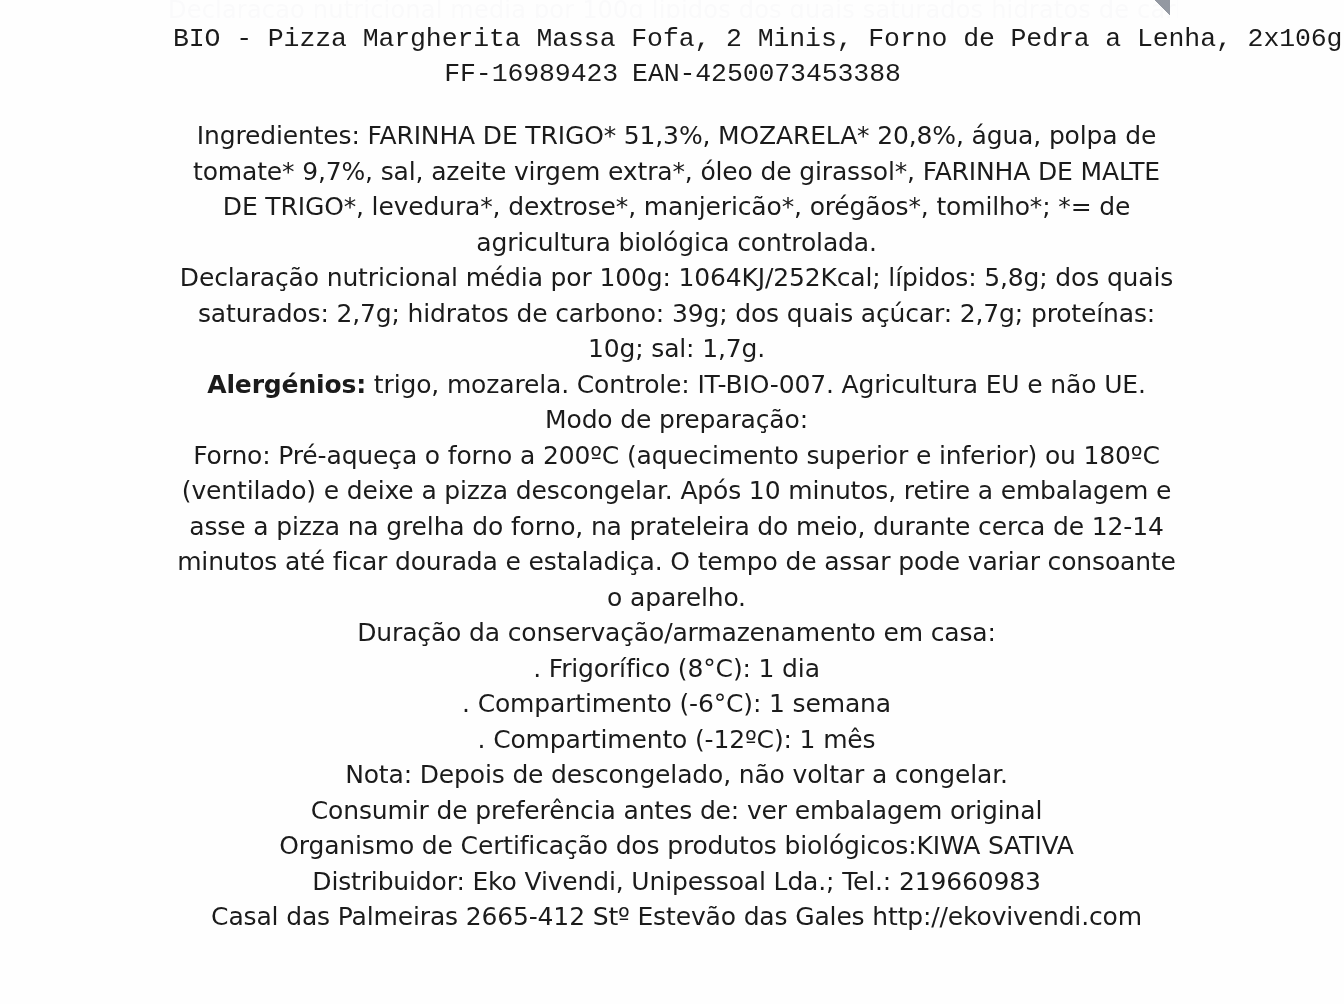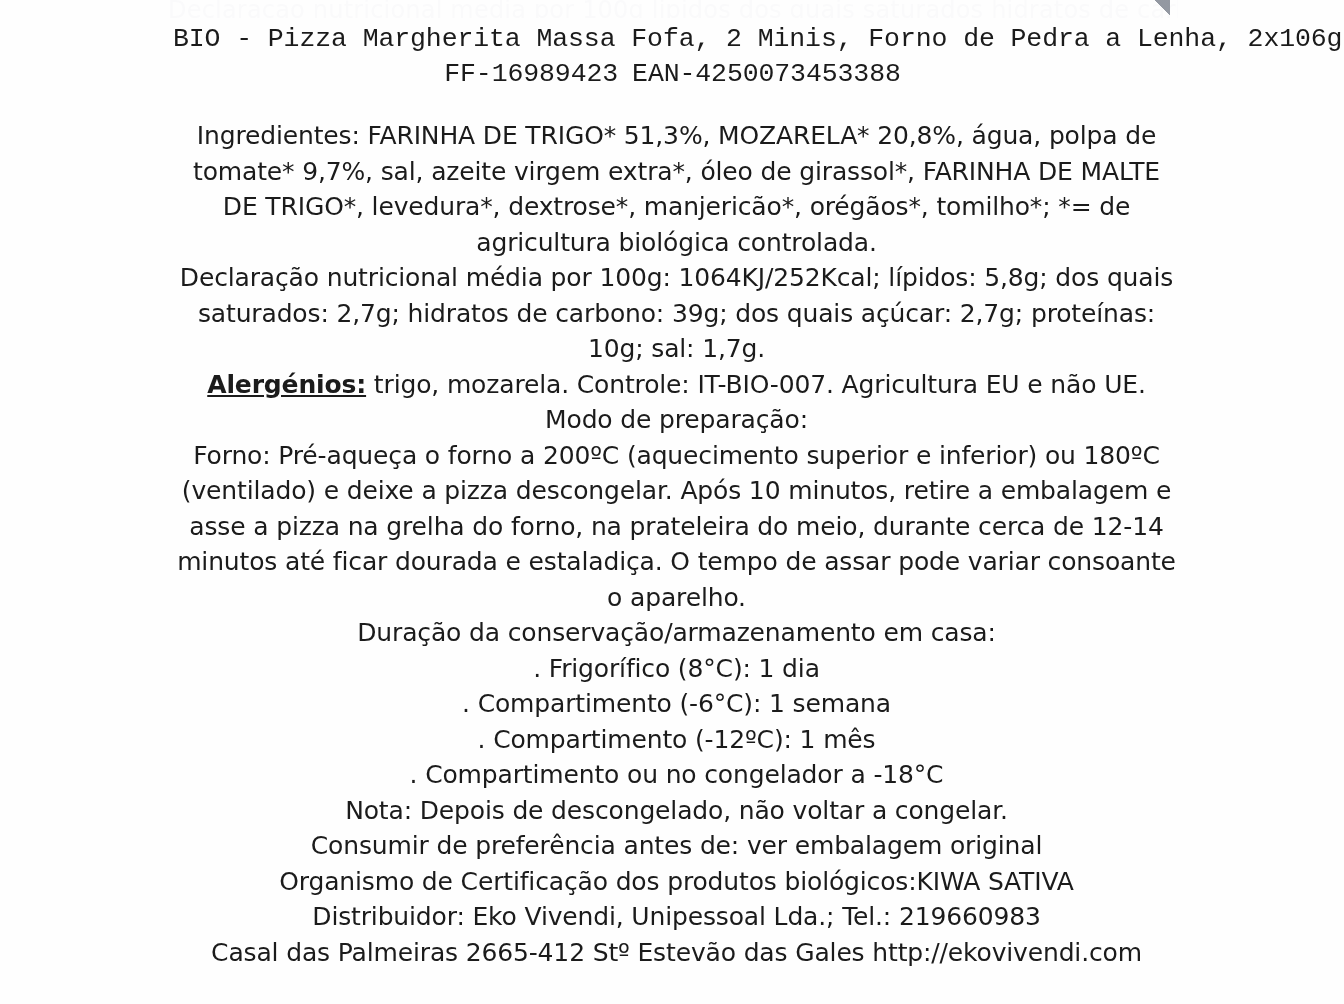--- a/index.html
+++ b/index.html
@@ -76,21 +76,20 @@
     text-align: center;
   }
 
   .para {
     margin: 0;
     padding: 0;
   }
 
   .strong-lead {
     font-weight: bold;
-    text-decoration: underline;
   }
 
   .nowrap { white-space: nowrap; }
 </style>
 </head>
 <body>
 
 <div id="ghost-strip">Declaracao nutricional media por 100g  lipidos  dos quais saturados  hidratos de carbono</div>
 <div id="corner-wedge"></div>
 
@@ -111,21 +110,20 @@
 
     <p class="para">Modo de preparação:</p>
 
     <p class="para">Forno: Pré-aqueça o forno a 200ºC (aquecimento superior e inferior) ou 180ºC (ventilado) e deixe a pizza descongelar. Após 10 minutos, retire a embalagem e asse a pizza na grelha do forno, na prateleira do meio, durante cerca de 12-14 minutos até ficar dourada e estaladiça. O tempo de assar pode variar consoante o aparelho.</p>
 
     <p class="para">Duração da conservação/armazenamento em casa:</p>
 
     <p class="para nowrap">. Frigorífico (8°C): 1 dia</p>
     <p class="para nowrap">. Compartimento (-6°C): 1 semana</p>
     <p class="para nowrap">. Compartimento (-12ºC): 1 mês</p>
-    <p class="para nowrap">. Compartimento ou no congelador a -18°C</p>
 
     <p class="para nowrap">Nota: Depois de descongelado, não voltar a congelar.</p>
 
     <p class="para nowrap">Consumir de preferência antes de: ver embalagem original</p>
 
     <p class="para nowrap">Organismo de Certificação dos produtos biológicos:KIWA SATIVA</p>
 
     <p class="para nowrap">Distribuidor: Eko Vivendi, Unipessoal Lda.; Tel.: 219660983</p>
 
     <p class="para nowrap">Casal das Palmeiras 2665-412 Stº Estevão das Gales http://ekovivendi.com</p>

